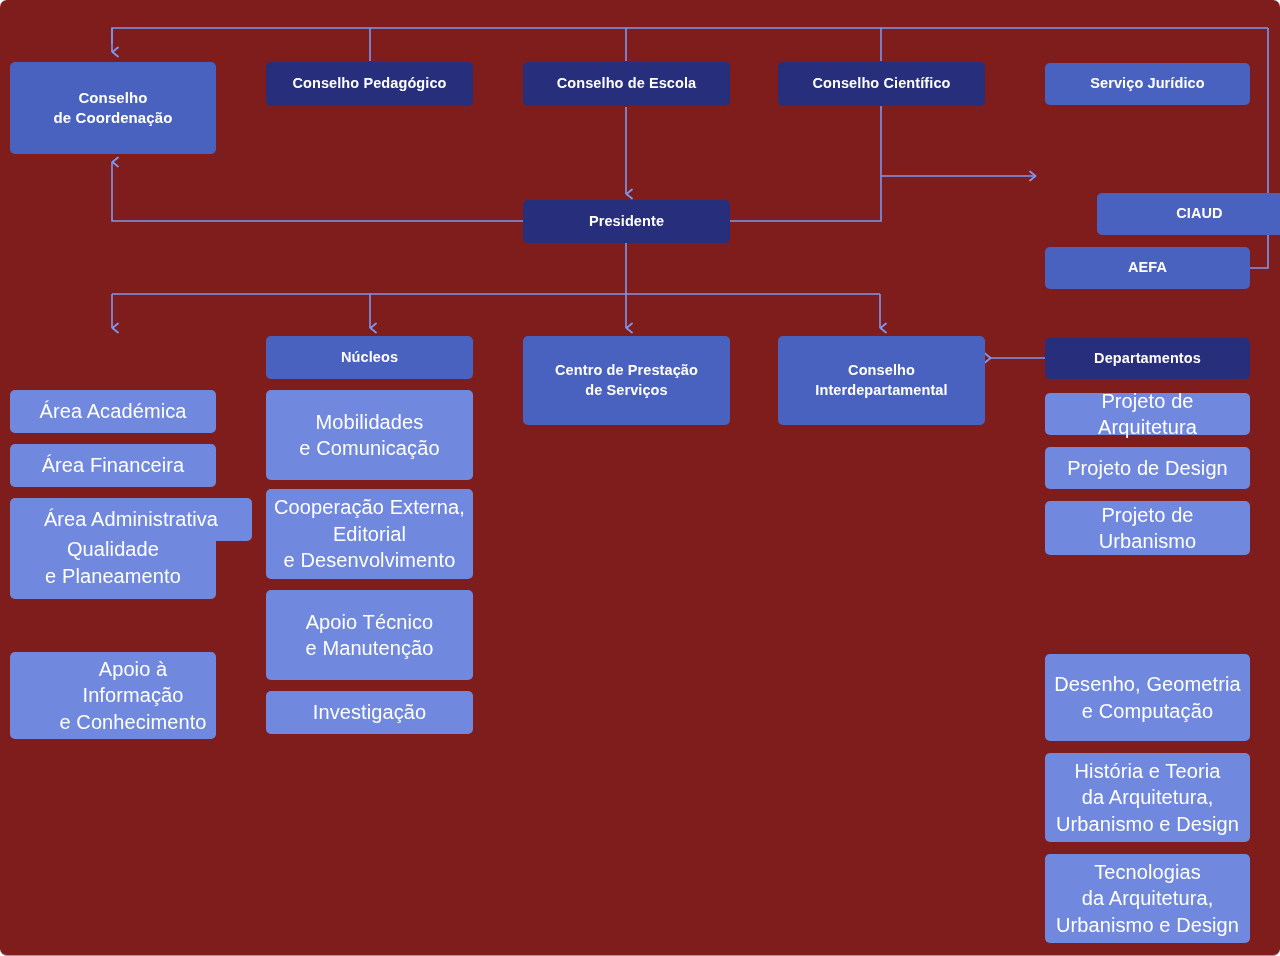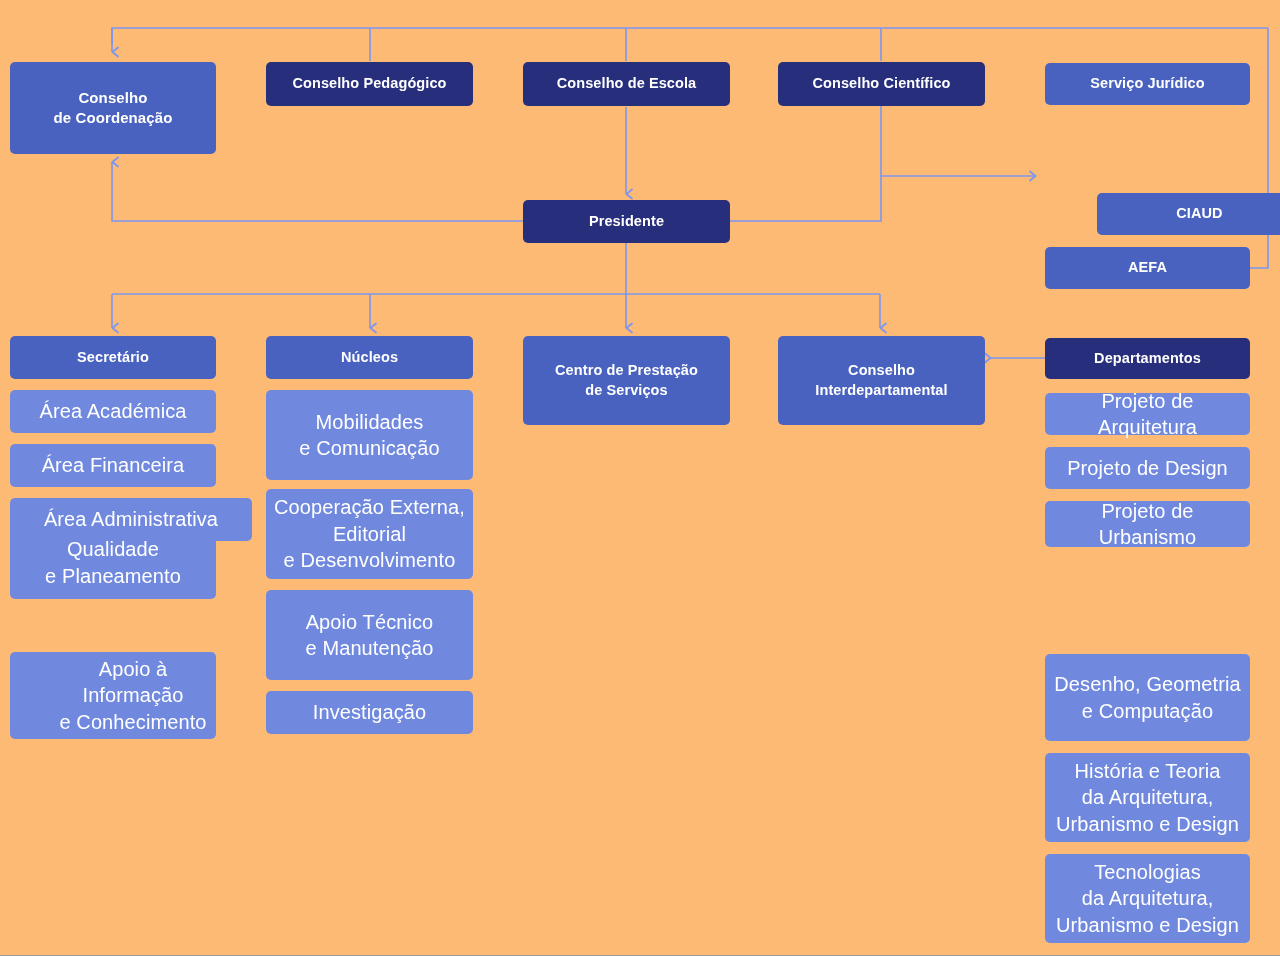--- a/index.html
+++ b/index.html
@@ -10,23 +10,24 @@
   body {
     width: 1280px;
     height: 956px;
     font-family: "Liberation Sans", sans-serif;
     overflow: hidden;
   }
   #chart {
     position: relative;
     width: 1280px;
     height: 956px;
-    background: #fdba74;
+    background: #7f1d1d;
     border-bottom: 1.5px solid #9a9a9a;
     box-sizing: border-box;
+    border-radius: 7px;
   }
   #connectors {
     position: absolute;
     left: 0;
     top: 0;
     width: 1280px;
     height: 956px;
     pointer-events: none;
   }
   .node {
@@ -112,21 +113,20 @@
   <div class="node navy t-14b" style="left:778px; top:62px; width:207px; height:44px;">Conselho Científico</div>
 
   <div class="node mid t-14b" style="left:1045px; top:63px; width:205px; height:42px;">Serviço Jurídico</div>
 
   <div class="node mid t-14b" style="left:1097px; top:155px; width:205px; height:42px;margin-top:38px;">CIAUD</div>
 
   <div class="node mid t-14b" style="left:1045px; top:247px; width:205px; height:42px;">AEFA</div>
 
   <div class="node navy t-14b" style="left:523px; top:200px; width:207px; height:43px;">Presidente</div>
 
-  <div class="node mid t-14b" style="left:10px; top:336px; width:206px; height:43px;">Secretário</div>
 
   <div class="node mid t-14b" style="left:266px; top:336px; width:207px; height:43px;">Núcleos</div>
 
   <div class="node mid t-14b" style="left:523px; top:336px; width:207px; height:89px;">Centro de Prestação
 de Serviços</div>
 
   <div class="node mid t-14b" style="left:778px; top:336px; width:207px; height:89px;">Conselho
 Interdepartamental</div>
 
   <div class="node navy t-14b" style="left:1045px; top:338px; width:205px; height:41px;">Departamentos</div>
@@ -143,21 +143,21 @@
 e Comunicação</div>
   <div class="node light t-13" style="left:266px; top:489px; width:207px; height:90px;">Cooperação Externa,
 Editorial
 e Desenvolvimento</div>
   <div class="node light t-13" style="left:266px; top:590px; width:207px; height:90px;">Apoio Técnico
 e Manutenção</div>
   <div class="node light t-13" style="left:266px; top:691px; width:207px; height:43px;">Investigação</div>
 
   <div class="node light t-13" style="left:1045px; top:393px; width:205px; height:42px;">Projeto de Arquitetura</div>
   <div class="node light t-13" style="left:1045px; top:447px; width:205px; height:42px;">Projeto de Design</div>
-  <div class="node light t-13" style="left:1045px; top:501px; width:205px; height:46px;">Projeto de Urbanismo</div>
+  <div class="node light t-13" style="left:1045px; top:501px; width:205px; height:54px;">Projeto de Urbanismo</div>
   <div class="node light t-13" style="left:1045px; top:654px; width:205px; height:87px;">Desenho, Geometria
 e Computação</div>
   <div class="node light t-13" style="left:1045px; top:753px; width:205px; height:89px;">História e Teoria
 da Arquitetura,
 Urbanismo e Design</div>
   <div class="node light t-13" style="left:1045px; top:854px; width:205px; height:89px;">Tecnologias
 da Arquitetura,
 Urbanismo e Design</div>
 
 </div>

